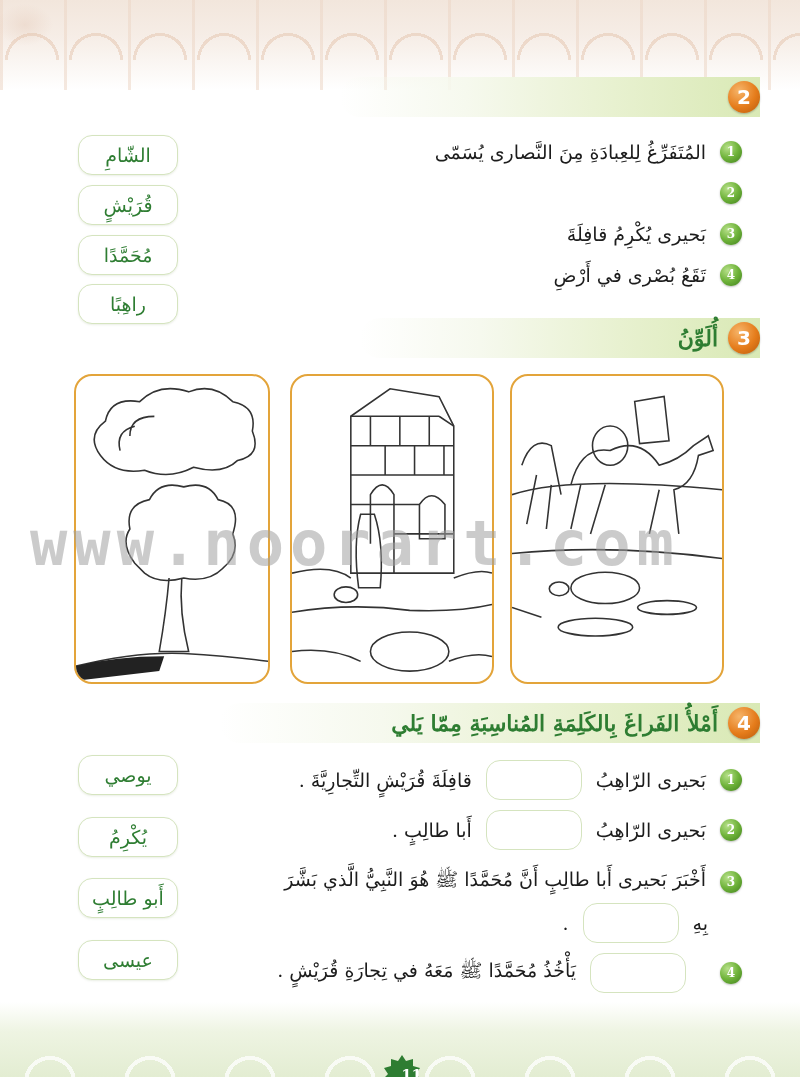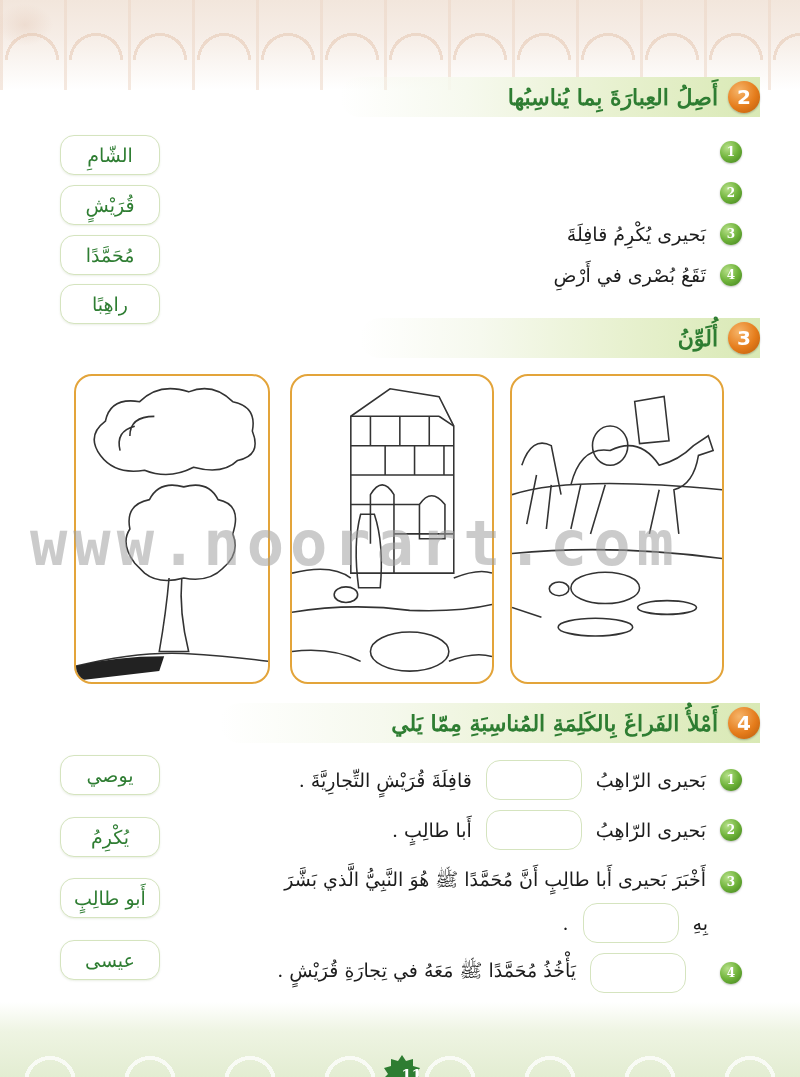--- a/index.html
+++ b/index.html
@@ -50,21 +50,21 @@
     background: radial-gradient(circle at 35% 30%, #b7e08a 0%, #6fb33a 50%, #3f7f1c 100%);
     color: #fff; font-family: "DejaVu Serif", serif; font-size: 12px; font-weight: bold;
     display: flex; align-items: center; justify-content: center;
     box-shadow: 0 1px 2px rgba(0,0,0,0.25); flex: 0 0 auto;
   }
   .item-row { position: absolute; display: flex; align-items: center; flex-direction: row; gap: 14px; right: 58px; }
   .item-text { font-size: 19px; white-space: nowrap; }
 
   
   .word-box {
-    position: absolute; left: 60px; width: 100px; height: 40px;
+    position: absolute; left: 78px; width: 100px; height: 40px;
     border: 1.5px solid #d5e4bf; border-radius: 14px; background: #ffffff;
     color: #2e7d32; font-size: 19px;
     display: flex; align-items: center; justify-content: center;
     box-shadow: 0 1px 2px rgba(120,150,90,0.15);
   }
 
   
   .blank-box {
     display: inline-block; width: 96px; height: 40px; border: 1.5px solid #d5e4bf; border-radius: 14px; background: #fff;
     flex: 0 0 auto;
@@ -94,25 +94,25 @@
   .page-num span { position: relative; color: #fff; font-family: "DejaVu Serif", serif; font-size: 15px; font-weight: bold; }
 </style>
 </head>
 <body>
 
 <div class="top-ornament"></div>
 <div class="bottom-ornament"></div>
 
 <div class="section-header" style="top:77px; right:40px; width:420px;">
   <div class="section-badge">2</div>
-  <div class="section-title">أَصِلُ العِبارَةَ بِما يُناسِبُها</div>
 </div>
 
 <div class="item-row" style="top:141px;">
   <div class="num-bullet">1</div>
+  <div class="item-text">المُتَفَرِّغُ لِلعِبادَةِ مِنَ النَّصارى يُسَمّى</div>
 </div>
 <div class="item-row" style="top:182px;">
   <div class="num-bullet">2</div>
 </div>
 <div class="item-row" style="top:223px;">
   <div class="num-bullet">3</div>
   <div class="item-text">بَحيرى يُكْرِمُ قافِلَةَ</div>
 </div>
 <div class="item-row" style="top:264px;">
   <div class="num-bullet">4</div>

